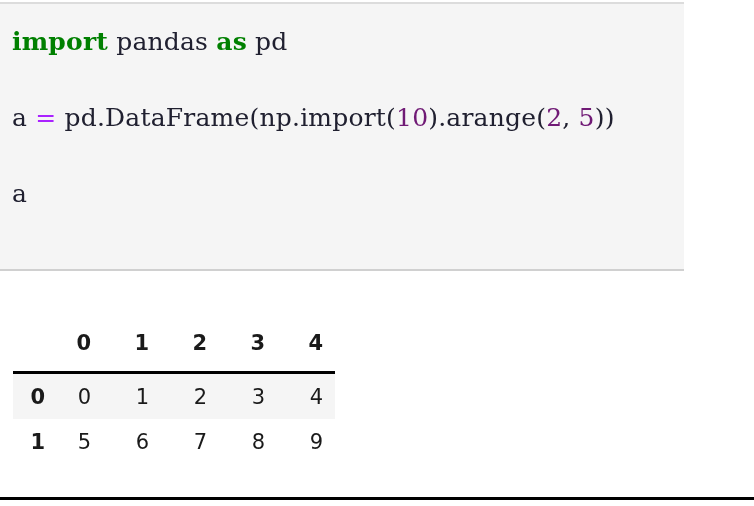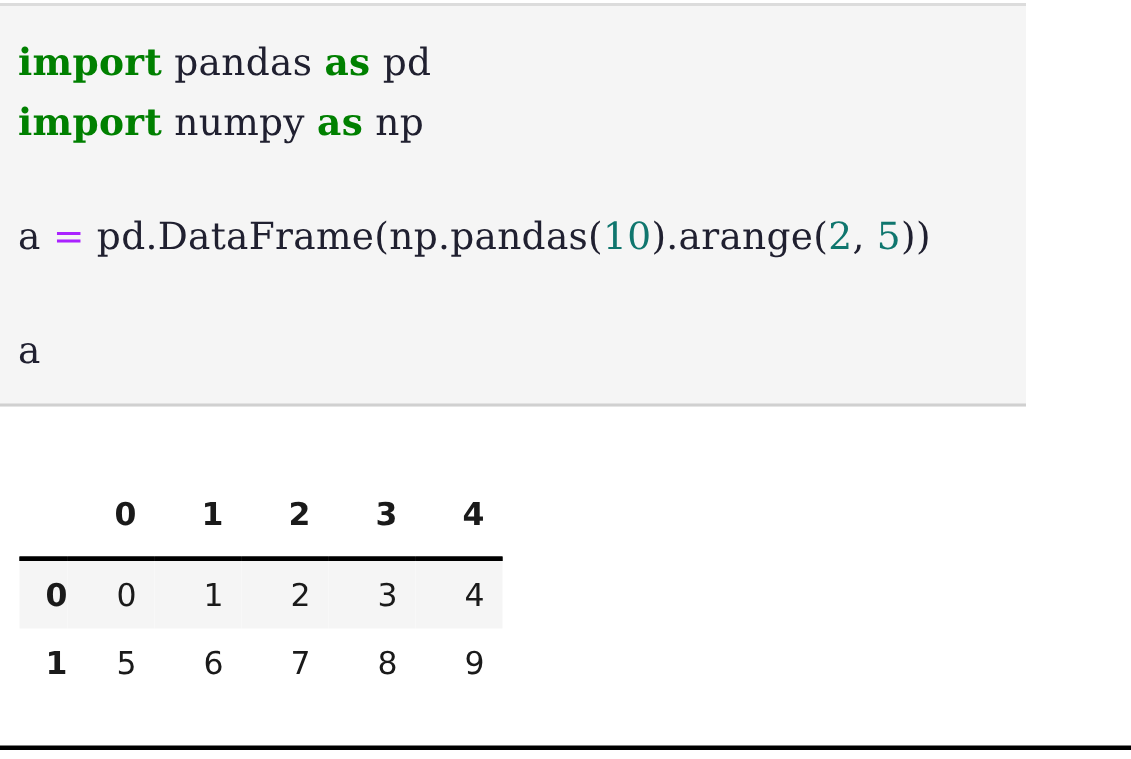--- a/index.html
+++ b/index.html
@@ -41,21 +41,21 @@
     line-height: 36px;
   }
   .kw {
     color: #008000;
     font-weight: bold;
   }
   .op {
     color: #aa22ff;
   }
   .num {
-    color: #0f766e;
+    color: #701a75;
   }
   .plain {
     color: #202030;
   }
 
   
   #output-area {
     position: absolute;
     left: 0;
     top: 273px;
@@ -114,25 +114,24 @@
     background: #000000;
   }
 </style>
 </head>
 <body>
 
 <div id="code-cell">
 
   <div class="code-line"><span class="kw">import</span><span class="plain"> pandas </span><span class="kw">as</span><span class="plain"> pd</span></div>
 
-  <div class="code-line"><span class="kw">import</span><span class="plain"> numpy </span><span class="kw">as</span><span class="plain"> np</span></div>
 
   <div class="code-line spacer"></div>
 
-  <div class="code-line"><span class="plain">a </span><span class="op">=</span><span class="plain"> pd.DataFrame(np.pandas(</span><span class="num">10</span><span class="plain">).arange(</span><span class="num">2</span><span class="plain">, </span><span class="num">5</span><span class="plain">))</span></div>
+  <div class="code-line"><span class="plain">a </span><span class="op">=</span><span class="plain"> pd.DataFrame(np.import(</span><span class="num">10</span><span class="plain">).arange(</span><span class="num">2</span><span class="plain">, </span><span class="num">5</span><span class="plain">))</span></div>
 
   <div class="code-line spacer"></div>
 
   <div class="code-line"><span class="plain">a</span></div>
 
 </div>
 
 <div id="output-area">
 
   <table id="dataframe">

